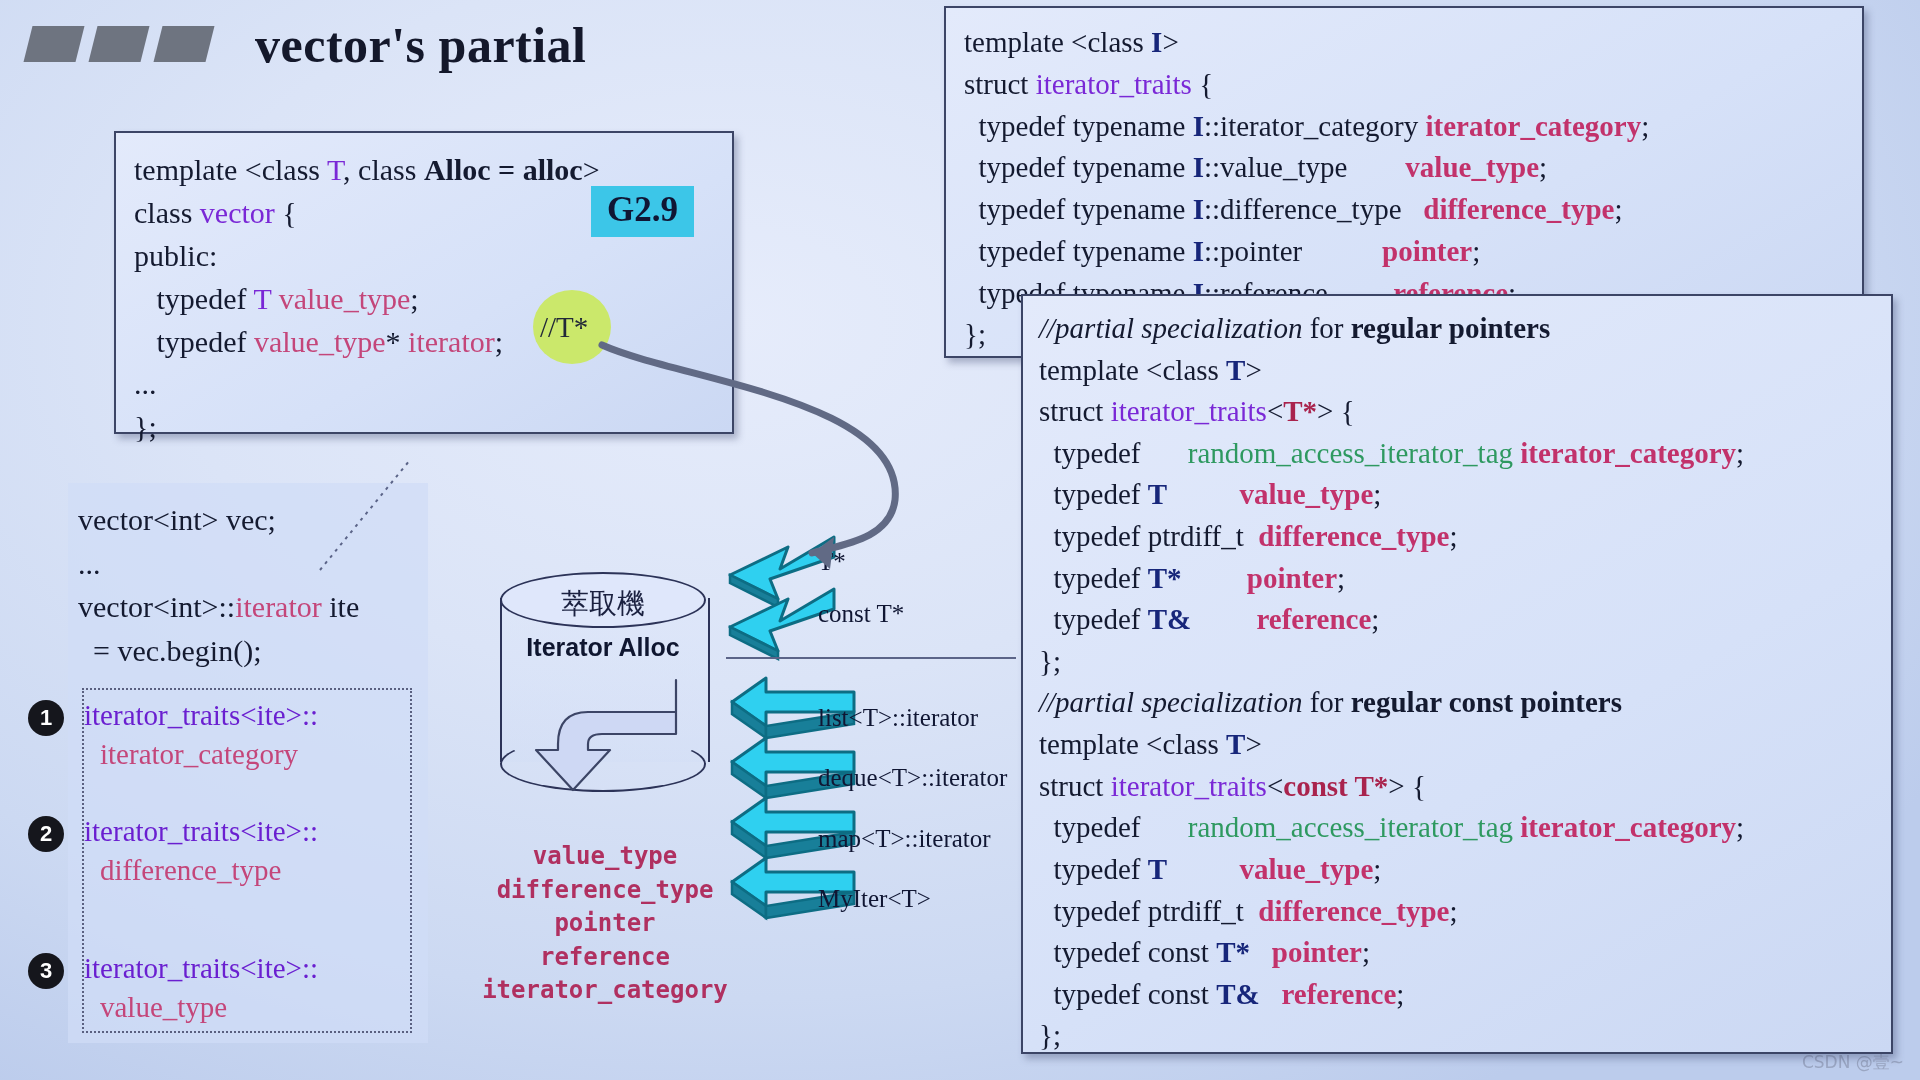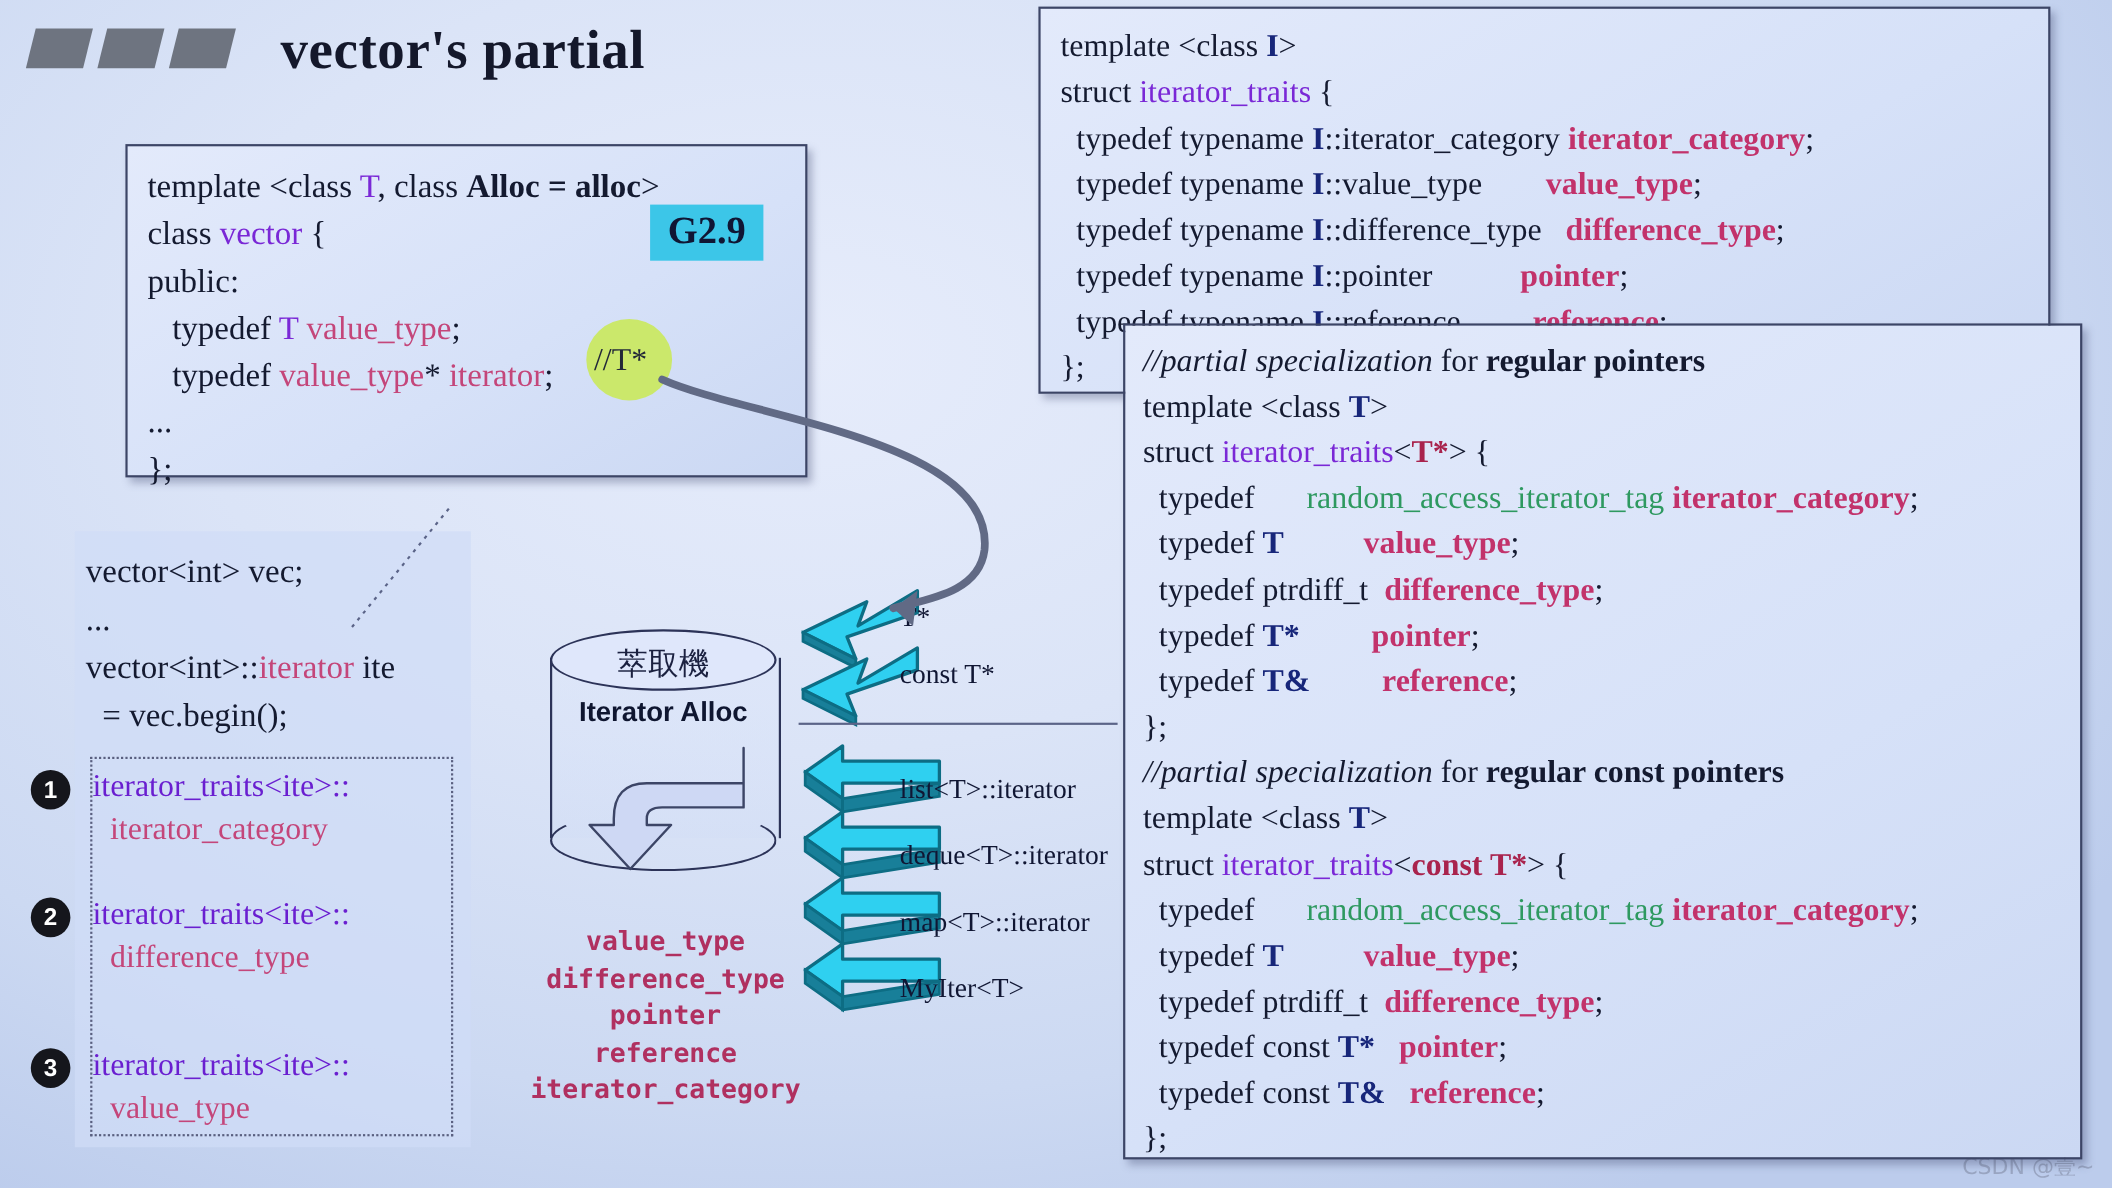--- a/index.html
+++ b/index.html
@@ -111,21 +111,21 @@
   #boolan .pill{background:#2f62a8;color:#fff;font-family:"Liberation Sans", sans-serif;
      font-weight:bold;font-size:40px;padding:2px 18px 6px 18px;border-radius:10px;
      letter-spacing:-1px;}
   #boolan .cn{color:#fff;font-family:"DejaVu Sans", sans-serif;font-weight:bold;
      font-size:44px;text-shadow:0 0 2px #7488b8,1px 1px 2px #56658f;}
   #iqiyi{position:absolute;left:1592px;top:82px;display:flex;align-items:baseline;gap:4px;
      opacity:.88;}
   #iqiyi .en{color:#fff;font-family:"Liberation Sans", sans-serif;font-weight:bold;
      font-size:40px;letter-spacing:-1px;}
   #iqiyi .cn{color:#fff;font-family:"DejaVu Sans", sans-serif;font-weight:bold;font-size:36px;}
-  #csdn{position:absolute;right:16px;bottom:6px;color:#9aa6c2;font-size:20px;
+  #csdn{position:absolute;right:16px;bottom:6px;color:#9aa6c2;font-size:17px;
      font-family:"DejaVu Sans", sans-serif;}
   
   #pointer-svg{position:absolute;left:0;top:0;width:1920px;height:1080px;
      pointer-events:none;}
 </style>
 </head>
 <body>
 
 <div id="slide">
 

